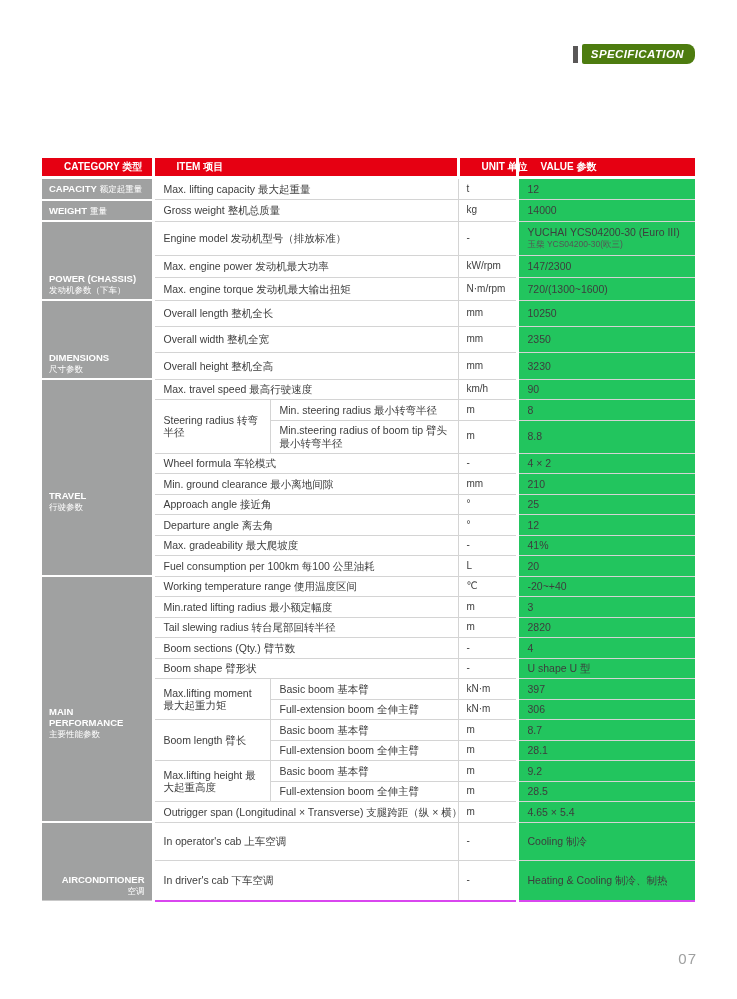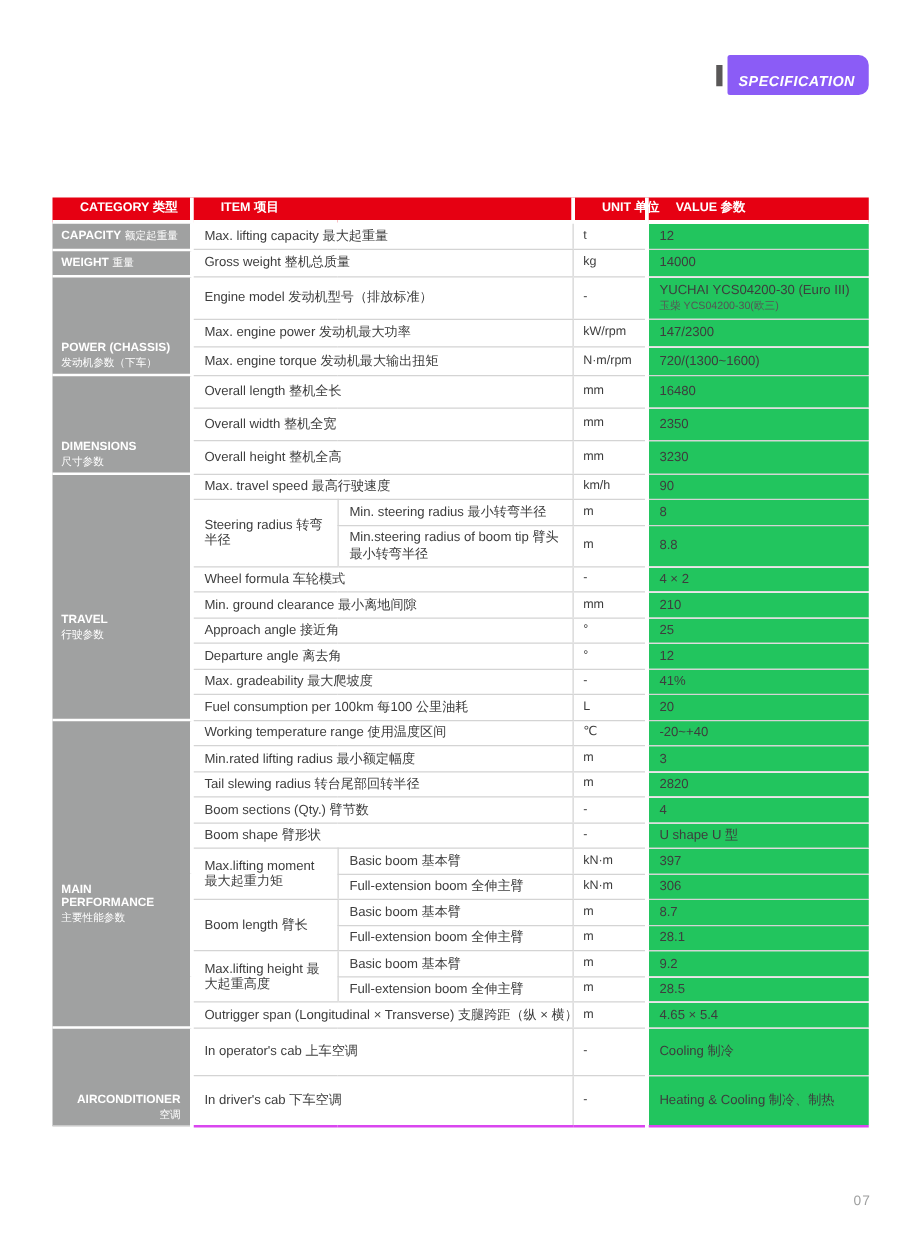--- a/index.html
+++ b/index.html
@@ -8,22 +8,22 @@
     width:737px; height:999px; position:relative; margin:0 auto;
     font-family:"Liberation Sans","DejaVu Sans",sans-serif;
     color:#3d3d3d; overflow:hidden;
   }
   .page { position:absolute; inset:0; background:#fff; }
 
   
   .badge-wrap { position:absolute; top:44px; right:42px; display:flex; align-items:center; }
   .badge-bar { width:5px; height:17px; background:#595757; margin-right:4px; }
   .badge-pill {
-    background:#8b5cf6; color:#fff; font-weight:bold; font-style:italic;
-    font-size:11.5px; letter-spacing:.4px; padding:16px 11px 3px 9px;
+    background:#4d7c0f; color:#fff; font-weight:bold; font-style:italic;
+    font-size:11.5px; letter-spacing:.4px; padding:4px 11px 3px 9px;
     border-radius:2px 8px 8px 2px; line-height:13px;
   }
 
   
   .title-block { position:absolute; left:42px; top:85px; }
   .title {
     color:#e60012; font-weight:bold; font-size:24px; line-height:27px;
     letter-spacing:-0.3px; transform:scaleX(.9); transform-origin:0 50%;
     white-space:nowrap;
   }
@@ -59,21 +59,21 @@
   td.item    { border-left:1px solid #d4d4d4; white-space:nowrap; overflow:hidden; }
   td.sublabel{ border-left:1px solid #d4d4d4; }
   td.subitem { border-left:1px solid #d4d4d4; }
   td.unit    { border-left:1px solid #d4d4d4; border-right:3px solid #fff;
                padding-left:8px; padding-right:3px; font-size:10px; white-space:nowrap; }
   td.val     { background:#22c55e; white-space:nowrap; overflow:hidden; }
   .val2      { font-size:8.5px; color:#555; line-height:11px; }
   tr.last td { border-bottom:2px solid #d946ef; }
 
   
-  .page-num { position:absolute; right:40px; bottom:32px; color:#9fa0a0; font-size:11px; letter-spacing:1px; }
+  .page-num { position:absolute; right:40px; bottom:32px; color:#9fa0a0; font-size:15px; letter-spacing:1px; }
 </style>
 </head>
 <body>
 
 <div class="page">
 
   <div class="badge-wrap">
     <div class="badge-bar"></div>
     <div class="badge-pill">SPECIFICATION</div>
   </div>
@@ -130,21 +130,21 @@
         <td class="unit">N·m/rpm</td>
         <td class="val">720/(1300~1600)</td>
       </tr>
       <tr>
         <td class="cat stack" rowspan="3">
             <span class="cat-en">DIMENSIONS</span>
             <span class="cat-zh">尺寸参数</span>
           </td>
         <td class="item" colspan="2">Overall length 整机全长</td>
         <td class="unit">mm</td>
-        <td class="val">16480</td>
+        <td class="val">10250</td>
       </tr>
       <tr>
         <td class="item" colspan="2">Overall width 整机全宽</td>
         <td class="unit">mm</td>
         <td class="val">2350</td>
       </tr>
       <tr>
         <td class="item" colspan="2">Overall height 整机全高</td>
         <td class="unit">mm</td>
         <td class="val">3230</td>

